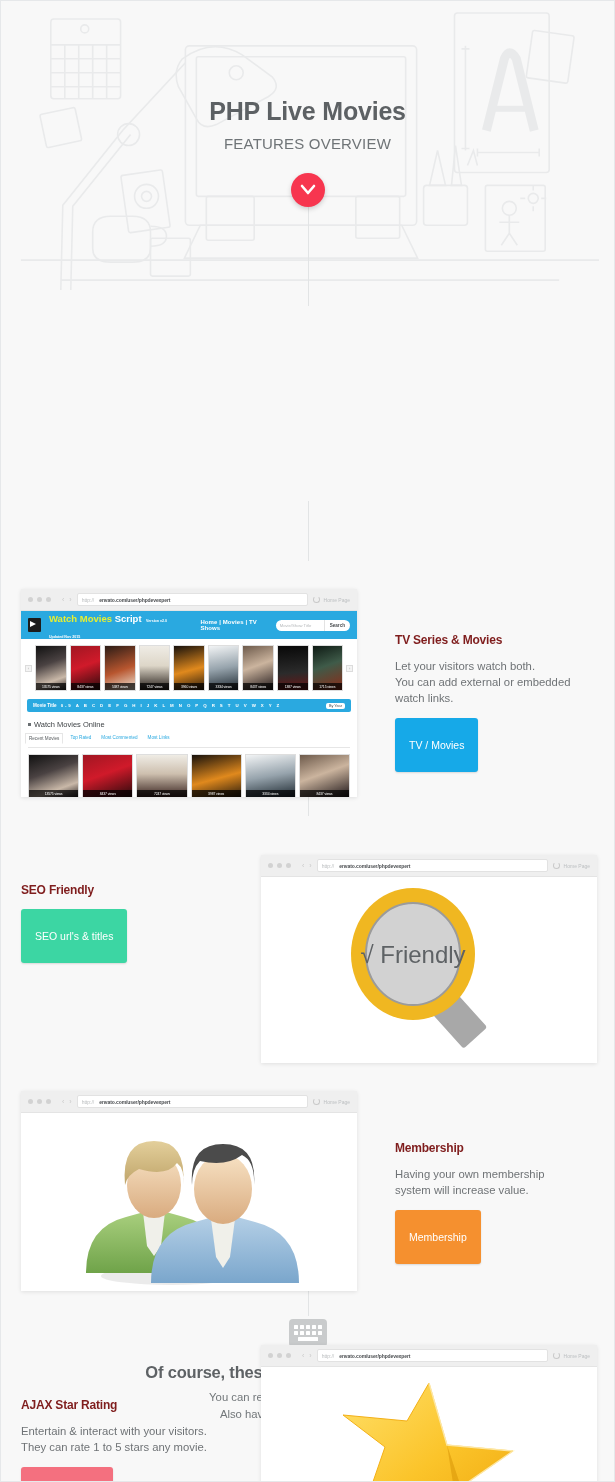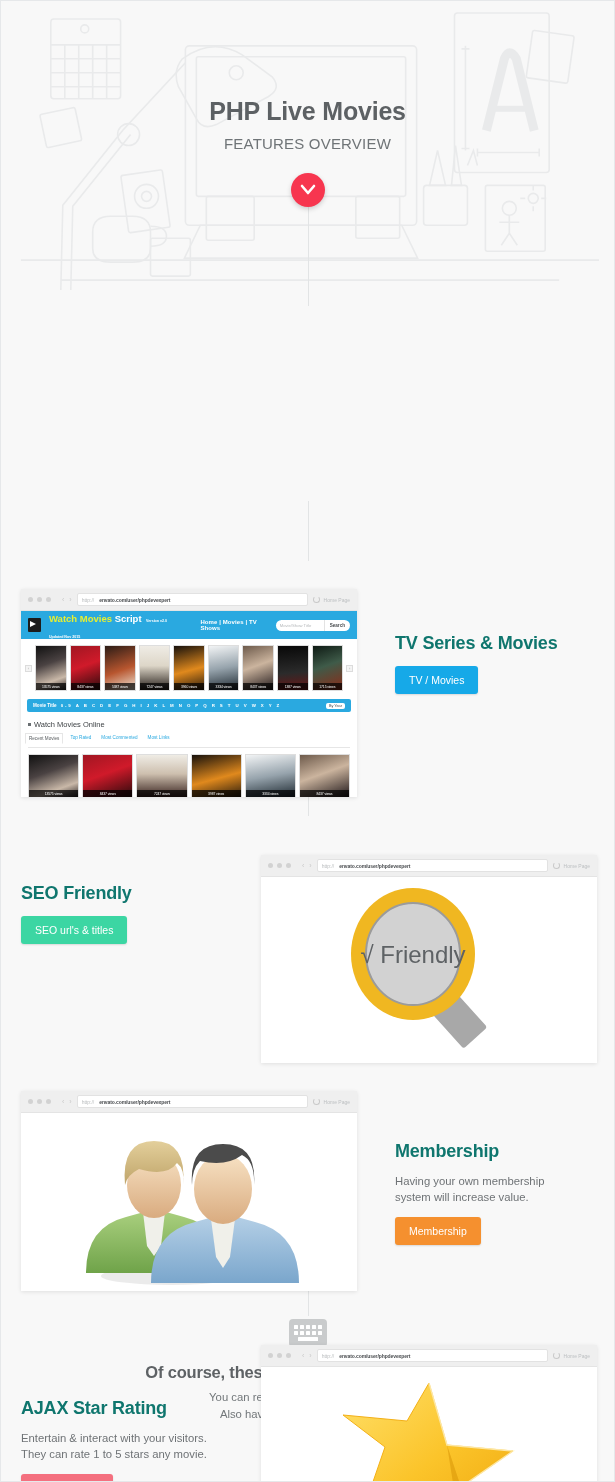--- a/index.html
+++ b/index.html
@@ -186,29 +186,29 @@
   .login-box { border:1px solid #e6e6e6; border-radius:2px; padding:5px; margin-top:5px; }
   .li-field { height:8px; border:1px solid #e1e1e1; border-radius:2px; font-size:3.4px; color:#b6b9bb; display:flex; align-items:center; padding-left:3px; margin-bottom:3px;}
   .li-btn { height:8px; background:#f5a623; border-radius:2px; color:#fff; font-size:4px; display:flex; align-items:center; justify-content:center; }
   .li-link { font-size:3.6px; color:#f5a623; margin-top:3px; }
   .watch-lbl { font-size:7.5px; color:#3f4346; font-weight:bold; margin-top:7px; display:flex; align-items:center; gap:3px;}
   .watch-lbl:before{content:""; width:2.5px;height:2.5px;background:#6a6f72;display:inline-block;}
 
   
   .txt { position: absolute; z-index: 3; }
   .txt h2 {
-    font-size: 18px; font-weight: bold; color: #0f766e; letter-spacing: -0.2px;
+    font-size: 12px; font-weight: bold; color: #7f1d1d; letter-spacing: -0.2px;
   }
   .txt p {
     font-size: 11.3px; color: #6f7376; line-height: 1.43; margin-top: 11px;
   }
   .btn {
     display: inline-block;
     margin-top: 12px;
-    padding: 8px 14px;
+    padding: 21px 14px;
     border-radius: 3px;
     color: #fff;
     font-size: 10.5px;
     box-shadow: 0 1px 2px rgba(0,0,0,0.13);
   }
 
   
   .footer { position: absolute; left:0; right:0; top: 1318px; text-align:center; }
   .kbd-icon { width: 38px; height: 28px; background:#c9cbcc; border-radius:4px; margin: 0 auto; padding: 6px 5px; }
   .kbd-row { display:flex; gap:2px; justify-content:center; margin-bottom:2px;}
@@ -393,20 +393,23 @@
             <span class="poster" style="background:linear-gradient(160deg,#6d5a4b 0%,#cbb49e 45%,#20181a 100%);">
                 <span class="badge">8437 views</span>
               </span>
           </div>
         </div>
       </div>
     </div>
 
     <div class="txt" style="left:394px; top:342px; width:215px;">
       <h2>TV Series &amp; Movies</h2>
+      <p style="white-space:pre-line;">Let your visitors watch both.
+You can add external or embedded
+watch links.</p>
       <a class="btn" style="background:#16a9e8;">TV / Movies</a>
     </div>
   </div>
 
   <div class="section">
 
     <div class="shot" style="left:260px; top:564px; width:336px; height:208px;">
       <div class="chrome">
         <div class="dots">
           <span class="dot"></span>

